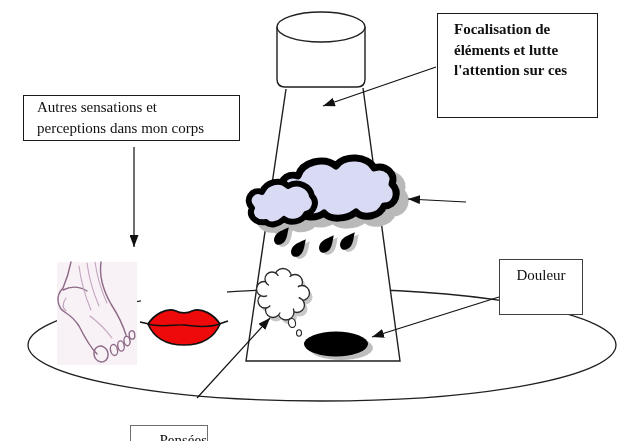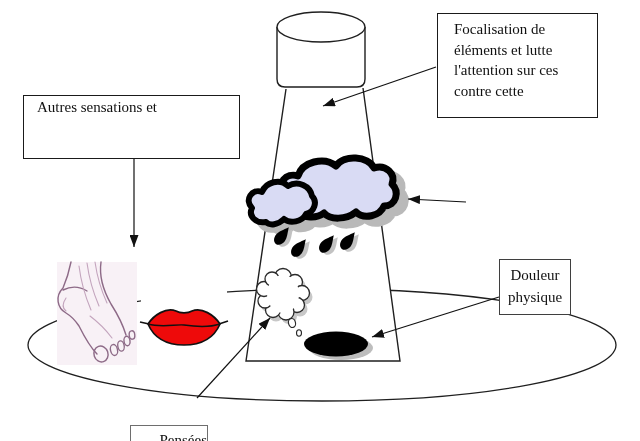--- a/index.html
+++ b/index.html
@@ -13,24 +13,24 @@
   #diagram-svg{position:absolute;left:0;top:0;}
   .label-box{
     position:absolute;
     box-sizing:border-box;
     background:#ffffff;
     color:#101010;
     font-size:15px;
     line-height:21px;
   }
   .label-box .ln{display:block;}
-  #autres-box{left:23px;top:95px;width:217px;height:64px;border:1.5px solid #1a1a1a;padding:1px 0 0 13px;}
-  #focalisation-box{left:437px;top:13px;width:161px;height:105px;border:1.5px solid #1a1a1a;padding:5px 2px 0 16px;line-height:20.5px;}
+  #autres-box{left:23px;top:95px;width:217px;height:46px;border:1.5px solid #1a1a1a;padding:1px 0 0 13px;}
+  #focalisation-box{left:437px;top:13px;width:161px;height:105px;border:1.5px solid #1a1a1a;padding:5px 2px 0 16px;line-height:20.5px;font-weight:bold;}
   #nuages-box{left:466px;top:188px;width:144px;height:30px;border:1px solid #6e6e6e;text-align:center;line-height:28px;}
-  #douleur-box{left:499px;top:259px;width:72px;height:56px;border:1px solid #3f3f3f;text-align:center;padding-top:4px;line-height:22px;}
+  #douleur-box{left:499px;top:259px;width:84px;height:56px;border:1px solid #3f3f3f;text-align:center;padding-top:4px;line-height:22px;}
   #pensees-box{left:130px;top:398px;width:78px;height:30px;border:1px solid #6e6e6e;text-align:right;line-height:28px;margin-top:27px;}
 </style>
 </head>
 <body>
 
 <div id="stage">
 
   <svg id="diagram-svg" width="640" height="441" viewBox="0 0 640 441">
     <defs>
       <marker id="arrowhead" markerUnits="userSpaceOnUse" markerWidth="13" markerHeight="9" refX="12" refY="4.5" orient="auto">
@@ -153,32 +153,31 @@
       <line x1="134" y1="147" x2="134" y2="247" marker-end="url(#arrowhead)"></line>
       <line x1="436" y1="67" x2="323" y2="106" marker-end="url(#arrowhead)"></line>
       <line x1="466" y1="202" x2="408" y2="199" marker-end="url(#arrowhead)"></line>
       <line x1="499" y1="297" x2="372" y2="337" marker-end="url(#arrowhead)"></line>
       <line x1="197" y1="398" x2="270" y2="318" marker-end="url(#arrowhead)"></line>
     </g>
   </svg>
 
   <div class="label-box" id="autres-box">
     <span class="ln">Autres sensations et</span>
+    <span class="ln">perceptions dans mon corps</span>
   </div>
 
   <div class="label-box" id="focalisation-box">
     <span class="ln">Focalisation de</span>
     <span class="ln">éléments et lutte</span>
     <span class="ln">l'attention sur ces</span>
-    <span class="ln">contre cette</span>
   </div>
 
 
   <div class="label-box" id="douleur-box">
     <span class="ln">Douleur</span>
-    <span class="ln">physique</span>
   </div>
 
   <div class="label-box" id="pensees-box">
     <span>Pensées</span>
   </div>
 
 </div>
 
 </body></html>

